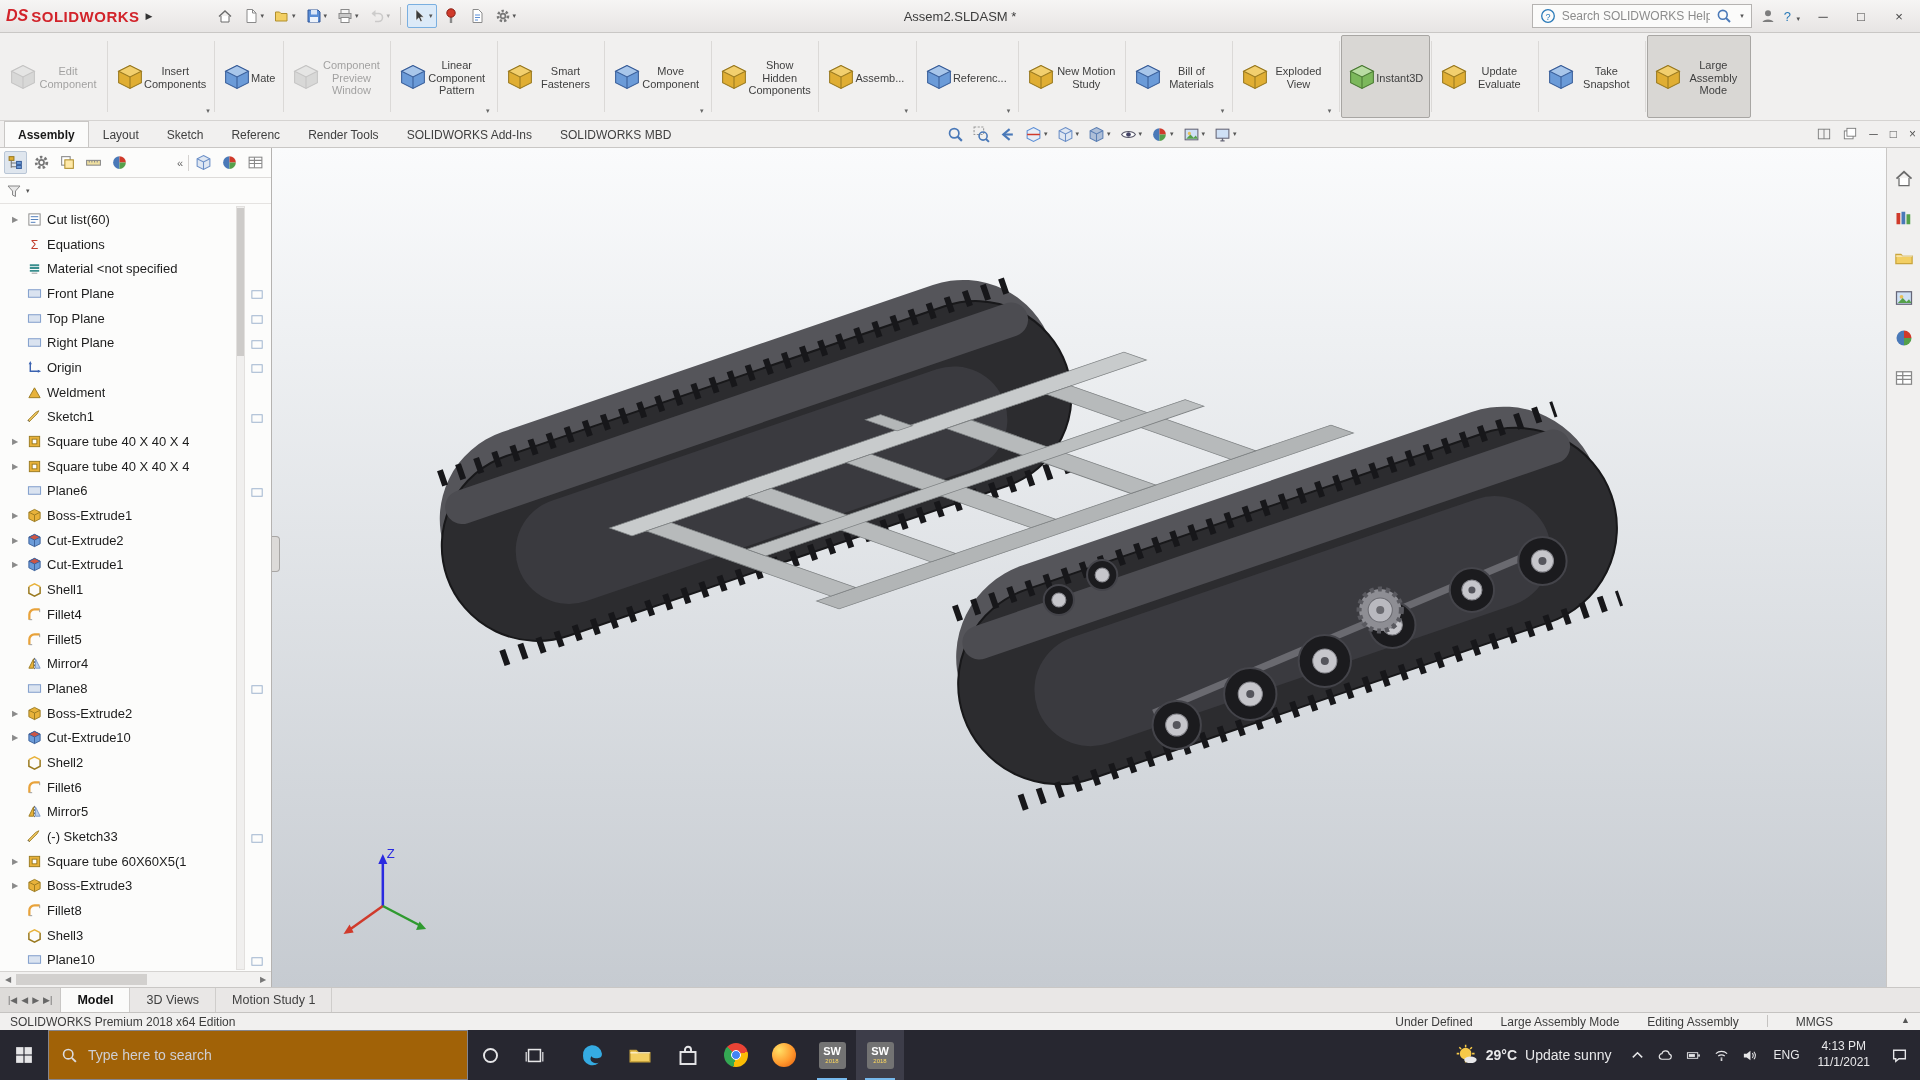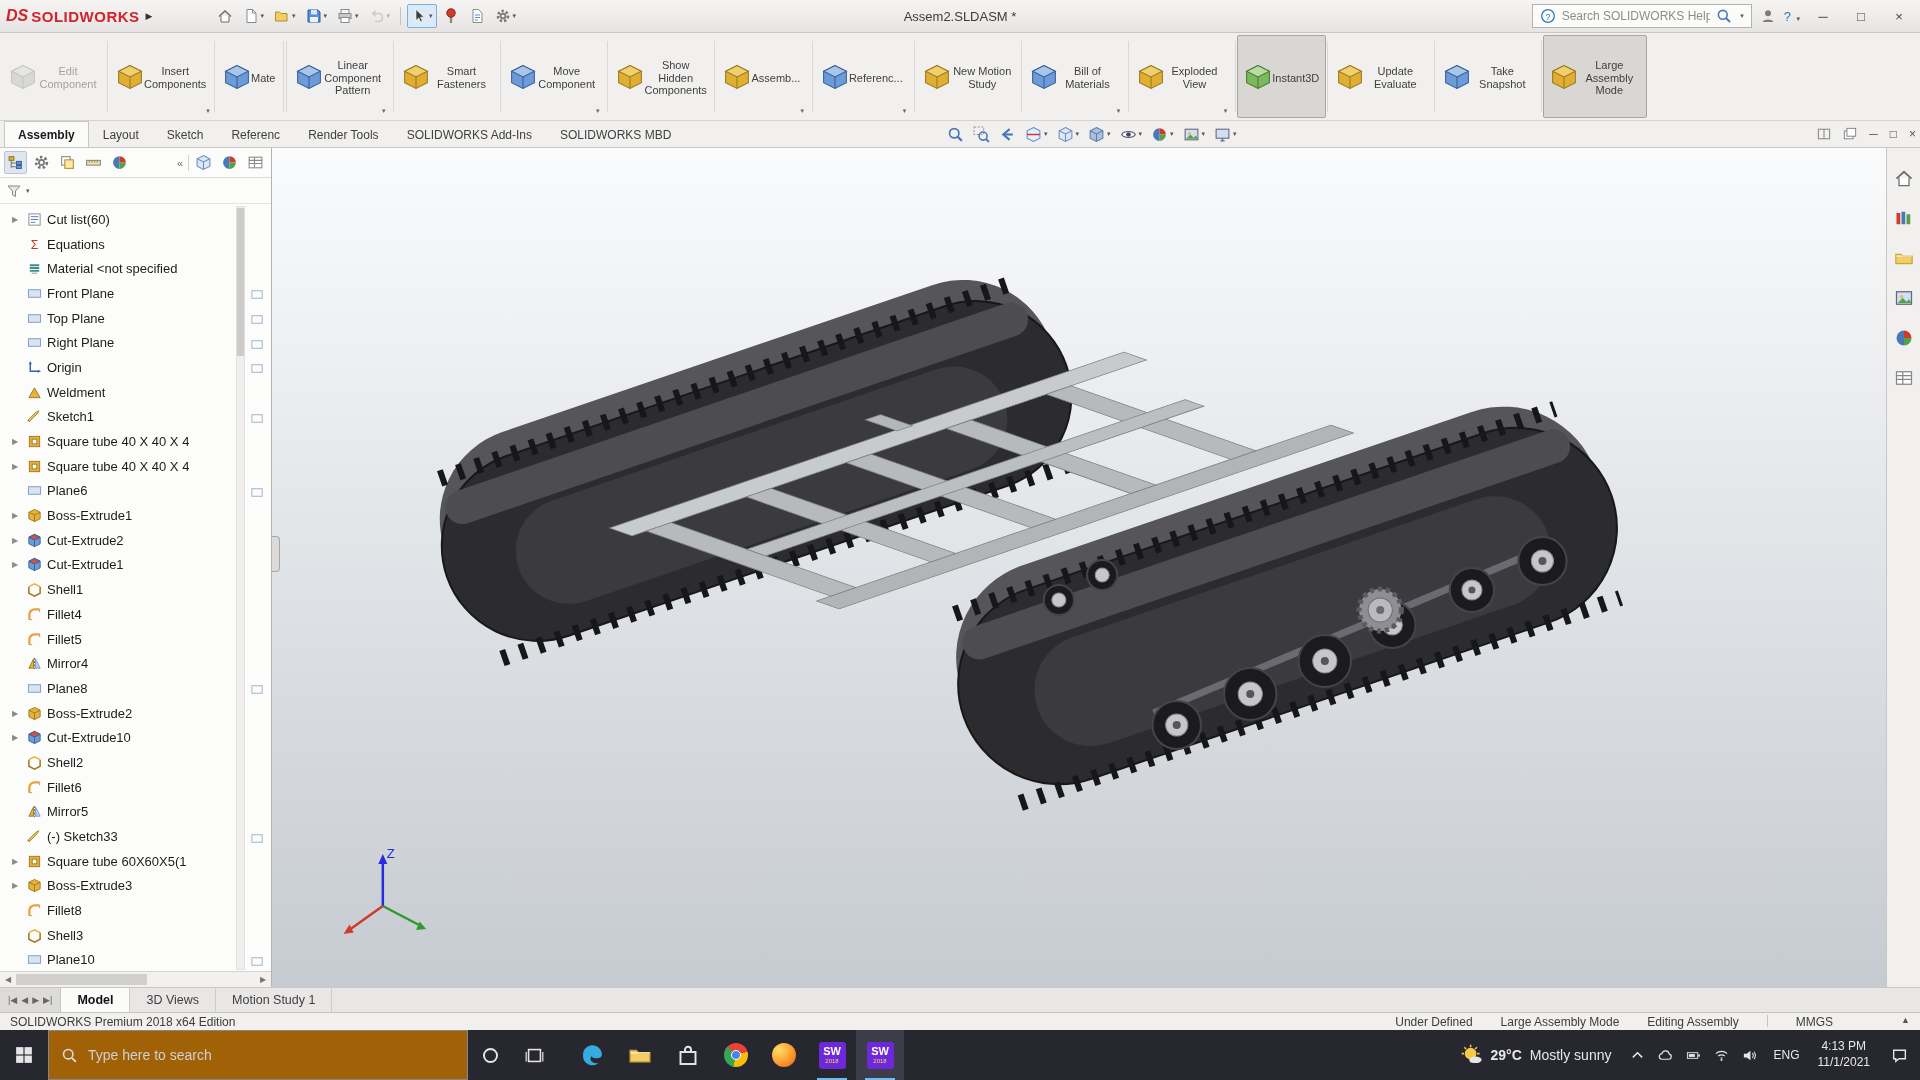--- a/index.html
+++ b/index.html
@@ -100,21 +100,21 @@
 .tbtn{width:44px;display:flex;align-items:center;justify-content:center;}
 .tbtn .icon{width:19px;height:19px;}
 #tb-apps{display:flex;align-items:stretch;margin-left:12px;}
 .tapp{width:48px;display:flex;align-items:center;justify-content:center;position:relative;}
 .tapp.running::after{content:"";position:absolute;bottom:0;left:9px;right:9px;height:2px;background:#76b9ed;}
 .tapp.active{background:#3d3d49;}
 .appico{width:24px;height:24px;}
 .ico-chrome{width:24px;height:24px;border-radius:50%;background:conic-gradient(from -45deg,#ea4335 0 33%,#fbbc05 0 66%,#34a853 0 100%);position:relative;display:inline-block;}
 .ico-chrome::after{content:"";position:absolute;left:6.5px;top:6.5px;width:8px;height:8px;background:#4285f4;border:1.5px solid #fff;border-radius:50%;}
 .ico-firefox{width:24px;height:24px;border-radius:50%;background:radial-gradient(circle at 30% 30%,#ffe066,#ff9a2e 55%,#e3590b);display:inline-block;}
-.swbadge{width:27px;height:27px;background:#6d28d9;border-radius:3px;color:#fff;display:flex;flex-direction:column;align-items:center;justify-content:center;line-height:1;}
+.swbadge{width:27px;height:27px;background:#737373;border-radius:3px;color:#fff;display:flex;flex-direction:column;align-items:center;justify-content:center;line-height:1;}
 .swtxt{font-size:11px;font-weight:bold;}
 .swyear{font-size:6px;color:#ffd95e;margin-top:1px;}
 #tb-right{margin-left:auto;display:flex;align-items:center;}
 #weather{display:flex;align-items:center;gap:8px;padding:0 12px;font-size:14px;}
 #weather .icon{width:22px;height:22px;}
 .trayico{width:28px;display:flex;justify-content:center;align-items:center;}
 .trayico .icon{width:15px;height:15px;}
 #lang{font-size:12px;padding:0 10px;}
 #clock{text-align:center;font-size:12px;line-height:1.3;padding:0 8px;}
 #notif{width:42px;display:flex;align-items:center;justify-content:center;}
@@ -286,20 +286,30 @@
           <span class="icon rico">
             <svg viewBox="0 0 32 32">
               <path d="M16 3 29 9.5v13L16 29 3 22.5v-13z" fill="#6b9bd8" stroke="#3a5f9a" stroke-width="1.2"></path>
               <path d="M3 9.5 16 16l13-6.5L16 3z" fill="#a8c6ea" stroke="#3a5f9a" stroke-width="1.2"></path>
               <path d="M16 16v13" stroke="#3a5f9a" stroke-width="1.2" fill="none"></path>
             </svg>
           </span>
           <span class="rlabel">Mate</span>
         </div>
         <div class="rsep"></div>
+        <div class="rbtn disabled">
+          <span class="icon rico">
+            <svg viewBox="0 0 32 32">
+              <path d="M16 3 29 9.5v13L16 29 3 22.5v-13z" fill="#bcbcbc" stroke="#909090" stroke-width="1.2"></path>
+              <path d="M3 9.5 16 16l13-6.5L16 3z" fill="#d8d8d8" stroke="#909090" stroke-width="1.2"></path>
+              <path d="M16 16v13" stroke="#909090" stroke-width="1.2" fill="none"></path>
+            </svg>
+          </span>
+          <span class="rlabel">Component Preview Window</span>
+        </div>
         <div class="rsep"></div>
         <div class="rbtn">
           <span class="icon rico">
             <svg viewBox="0 0 32 32">
               <path d="M16 3 29 9.5v13L16 29 3 22.5v-13z" fill="#6b9bd8" stroke="#3a5f9a" stroke-width="1.2"></path>
               <path d="M3 9.5 16 16l13-6.5L16 3z" fill="#a8c6ea" stroke="#3a5f9a" stroke-width="1.2"></path>
               <path d="M16 16v13" stroke="#3a5f9a" stroke-width="1.2" fill="none"></path>
             </svg>
           </span>
           <span class="rlabel">Linear Component Pattern</span>
@@ -1271,21 +1281,21 @@
         <span class="icon">
           <svg viewBox="0 0 16 16">
               <circle cx="7" cy="7" r="4.2" fill="#f7c948"></circle>
               <g stroke="#f7c948" stroke-width="1.1">
                 <path d="M7 0.5v1.8M7 11.7v1.8M0.5 7h1.8M11.7 7h1.8M2.4 2.4l1.3 1.3M10.3 10.3l1.3 1.3M11.6 2.4l-1.3 1.3"></path>
               </g>
               <ellipse cx="10.5" cy="11.5" rx="4.5" ry="2.4" fill="#e8e8ea"></ellipse>
             </svg>
         </span>
         <span style="font-weight:bold;">29°C</span>
-        <span>Mostly sunny</span>
+        <span>Update sunny</span>
       </div>
       <div id="tray" style="display:flex;align-items:center;">
           <div class="trayico">
             <span class="icon">
               <svg viewBox="0 0 16 16">
                 <path d="M3 10l5-5 5 5" stroke="#e6e6e8" fill="none" stroke-width="1.6"></path>
               </svg>
             </span>
           </div>
           <div class="trayico">

